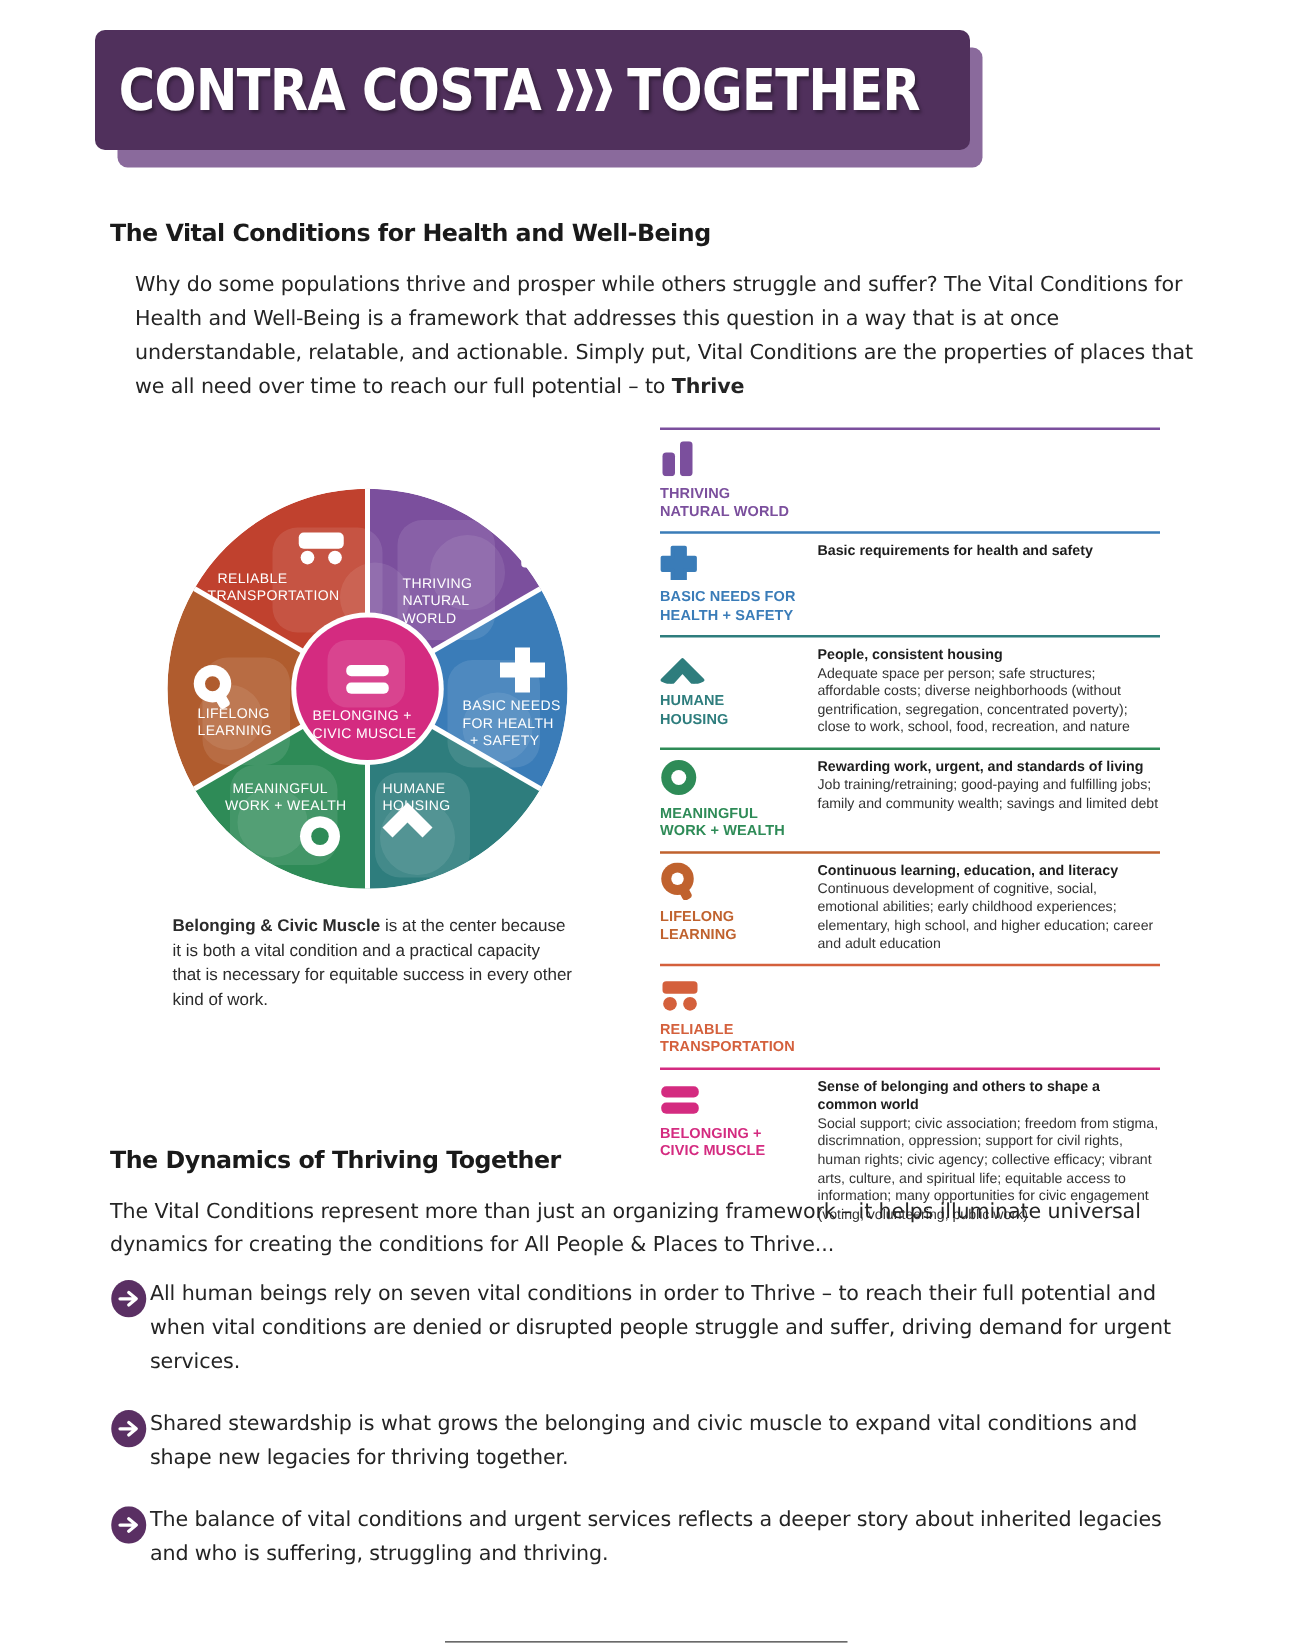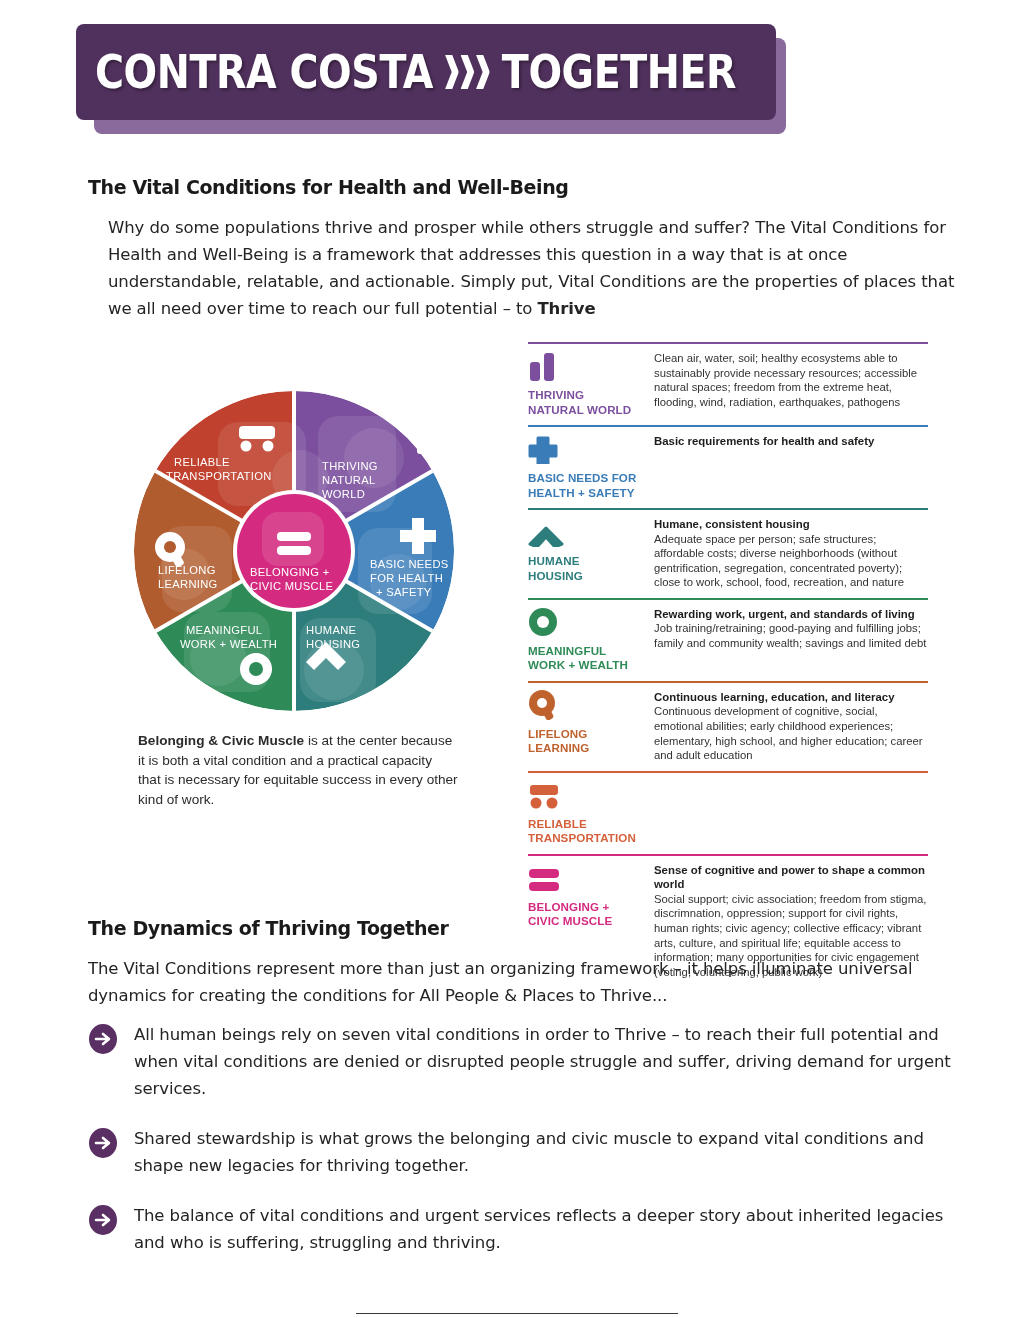--- a/index.html
+++ b/index.html
@@ -105,21 +105,21 @@
     font-family: "Liberation Sans", sans-serif;
     font-weight: 700; font-size: 11.4px; line-height: 14.5px; color: #1d1d1d;
   }
   .vc-desc {
     font-family: "Liberation Sans", sans-serif;
     font-size: 11.3px; line-height: 14.6px; color: #333333;
   }
 
   
   .bullets { position: absolute; left: 88px; top: 1021px; width: 870px; }
-  .bullet { display: flex; gap: 14px; margin-bottom: 23px; }
+  .bullet { display: flex; margin-bottom: 23px; }
   .bullet-icon { flex: 0 0 32px; padding-top: 3px; }
   .bullet-text {
     font-family: "DejaVu Sans", sans-serif;
     font-size: 16.5px; line-height: 27px; color: #242424; letter-spacing: -0.1px;
   }
 
   .footer-rule {
     position: absolute; left: 356px; top: 1313px; width: 322px;
     border-top: 1.5px solid #3a3a3a;
   }
@@ -277,21 +277,20 @@
             <rect x="2" y="9" width="10" height="19" rx="3" fill="#7b4f9d"></rect>
             <rect x="16" y="0" width="10" height="28" rx="3" fill="#7b4f9d"></rect>
           </svg>
       </div>
       <div class="vc-name" style="color:#7b4f9d">
         <div>THRIVING</div>
         <div>NATURAL WORLD</div>
       </div>
     </div>
     <div class="vc-right">
-      <div class="vc-desc">Clean air, water, soil; healthy ecosystems able to sustainably provide necessary resources; accessible natural spaces; freedom from the extreme heat, flooding, wind, radiation, earthquakes, pathogens</div>
     </div>
   </div>
 
   <div class="vc-row" style="border-top-color:#3a7cb8">
     <div class="vc-left">
       <div class="vc-icon">
         <svg width="30" height="28" viewBox="0 0 30 28">
             <path d="M2,10 h8 v-8 h10 v8 h8 v10 h-8 v8 h-10 v-8 h-8 z" fill="#3a7cb8" stroke="#3a7cb8" stroke-width="3" stroke-linejoin="round"></path>
           </svg>
       </div>
@@ -311,21 +310,21 @@
         <svg width="36" height="22" viewBox="0 0 36 22">
             <path d="M2,19 L18,3 L34,19 L27,22 L18,12 L9,22 Z" fill="#2e7d7d" stroke="#2e7d7d" stroke-width="3" stroke-linejoin="round"></path>
           </svg>
       </div>
       <div class="vc-name" style="color:#2e7d7d">
         <div>HUMANE</div>
         <div>HOUSING</div>
       </div>
     </div>
     <div class="vc-right">
-      <div class="vc-title">Humane, consistent housing</div>
+      <div class="vc-title">People, consistent housing</div>
       <div class="vc-desc">Adequate space per person; safe structures; affordable costs; diverse neighborhoods (without gentrification, segregation, concentrated poverty); close to work, school, food, recreation, and nature</div>
     </div>
   </div>
 
   <div class="vc-row" style="border-top-color:#2e8b57">
     <div class="vc-left">
       <div class="vc-icon">
         <svg width="30" height="30" viewBox="0 0 30 30">
             <circle cx="15" cy="15" r="14" fill="#2e8b57"></circle>
             <circle cx="15" cy="15" r="6" fill="#ffffff"></circle>
@@ -385,21 +384,21 @@
             <rect x="1" y="2" width="30" height="9" rx="4" fill="#d42b80"></rect>
             <rect x="1" y="15" width="30" height="9" rx="4" fill="#d42b80"></rect>
           </svg>
       </div>
       <div class="vc-name" style="color:#d42b80">
         <div>BELONGING +</div>
         <div>CIVIC MUSCLE</div>
       </div>
     </div>
     <div class="vc-right">
-      <div class="vc-title">Sense of cognitive and power to shape a common world</div>
+      <div class="vc-title">Sense of belonging and others to shape a common world</div>
       <div class="vc-desc">Social support; civic association; freedom from stigma, discrimnation, oppression; support for civil rights, human rights; civic agency; collective efficacy; vibrant arts, culture, and spiritual life; equitable access to information; many opportunities for civic engagement (voting, volunteering, public work)</div>
     </div>
   </div>
 
 </div>
 
 <h2 class="section-head" id="dyn-head">The Dynamics of Thriving Together</h2>
 <p class="para" id="dyn-para">The Vital Conditions represent more than just an organizing framework – it helps illuminate universal dynamics for creating the conditions for All People &amp; Places to Thrive...</p>
 
 <div class="bullets">

